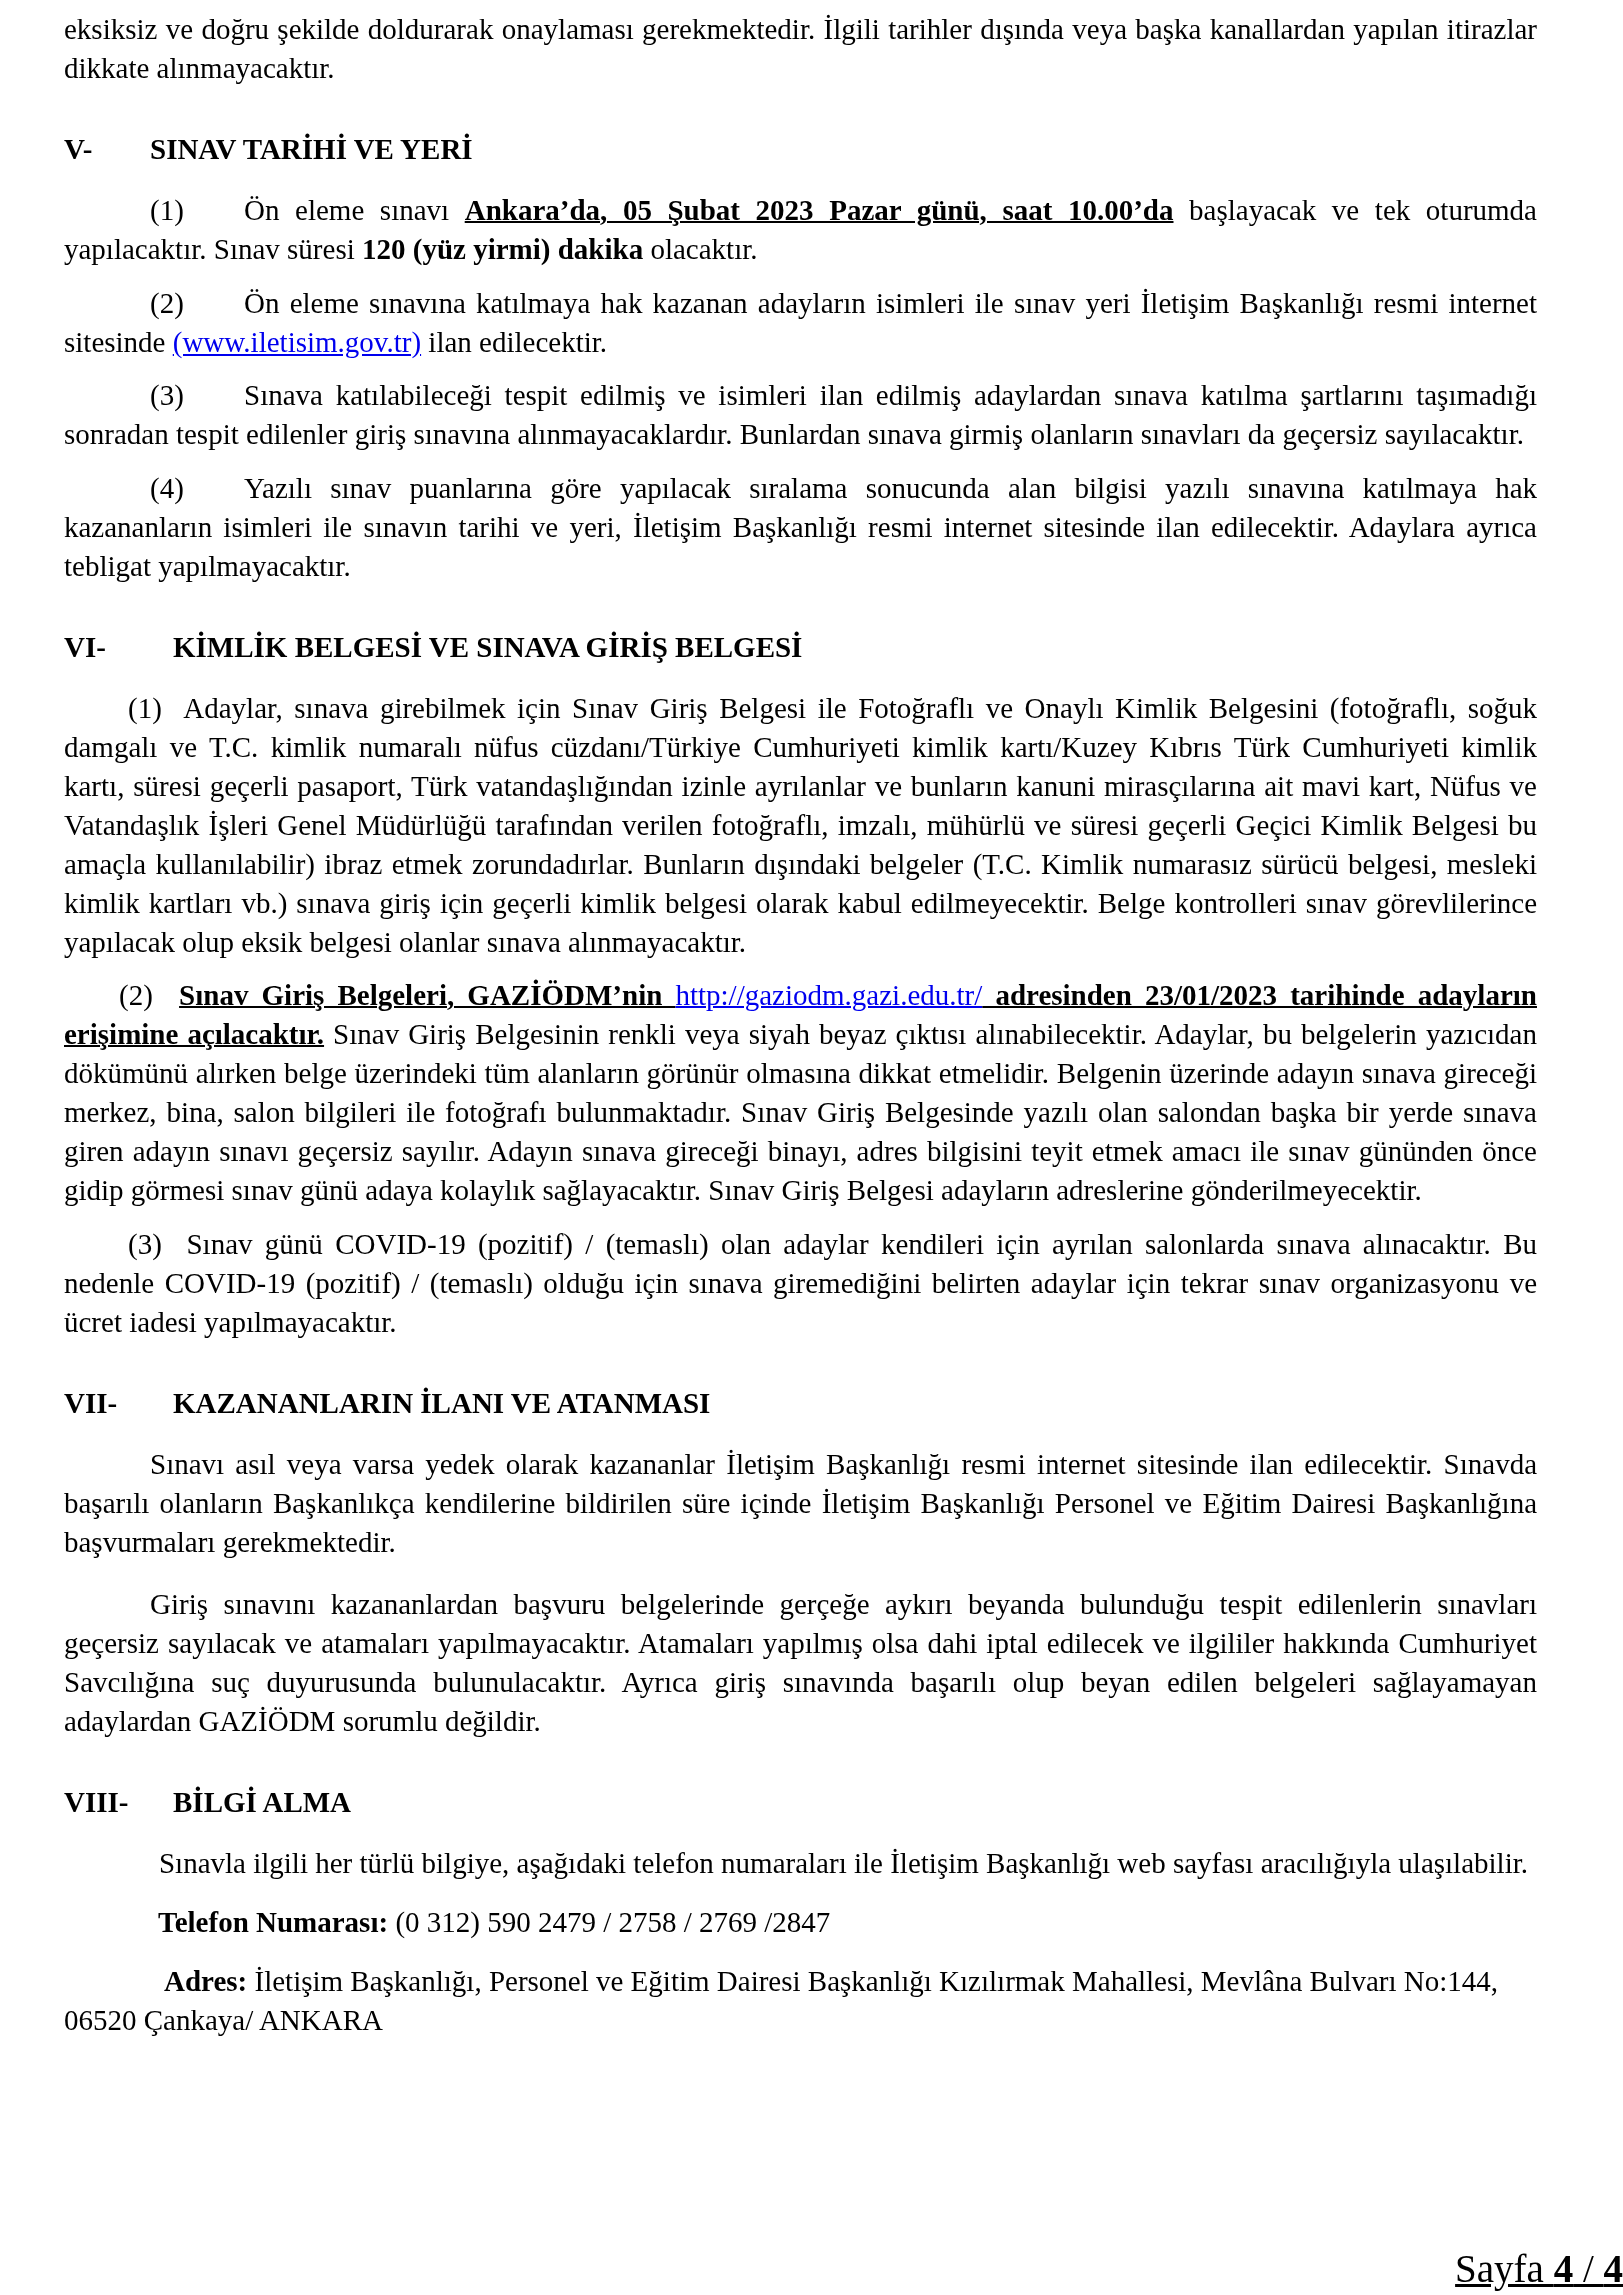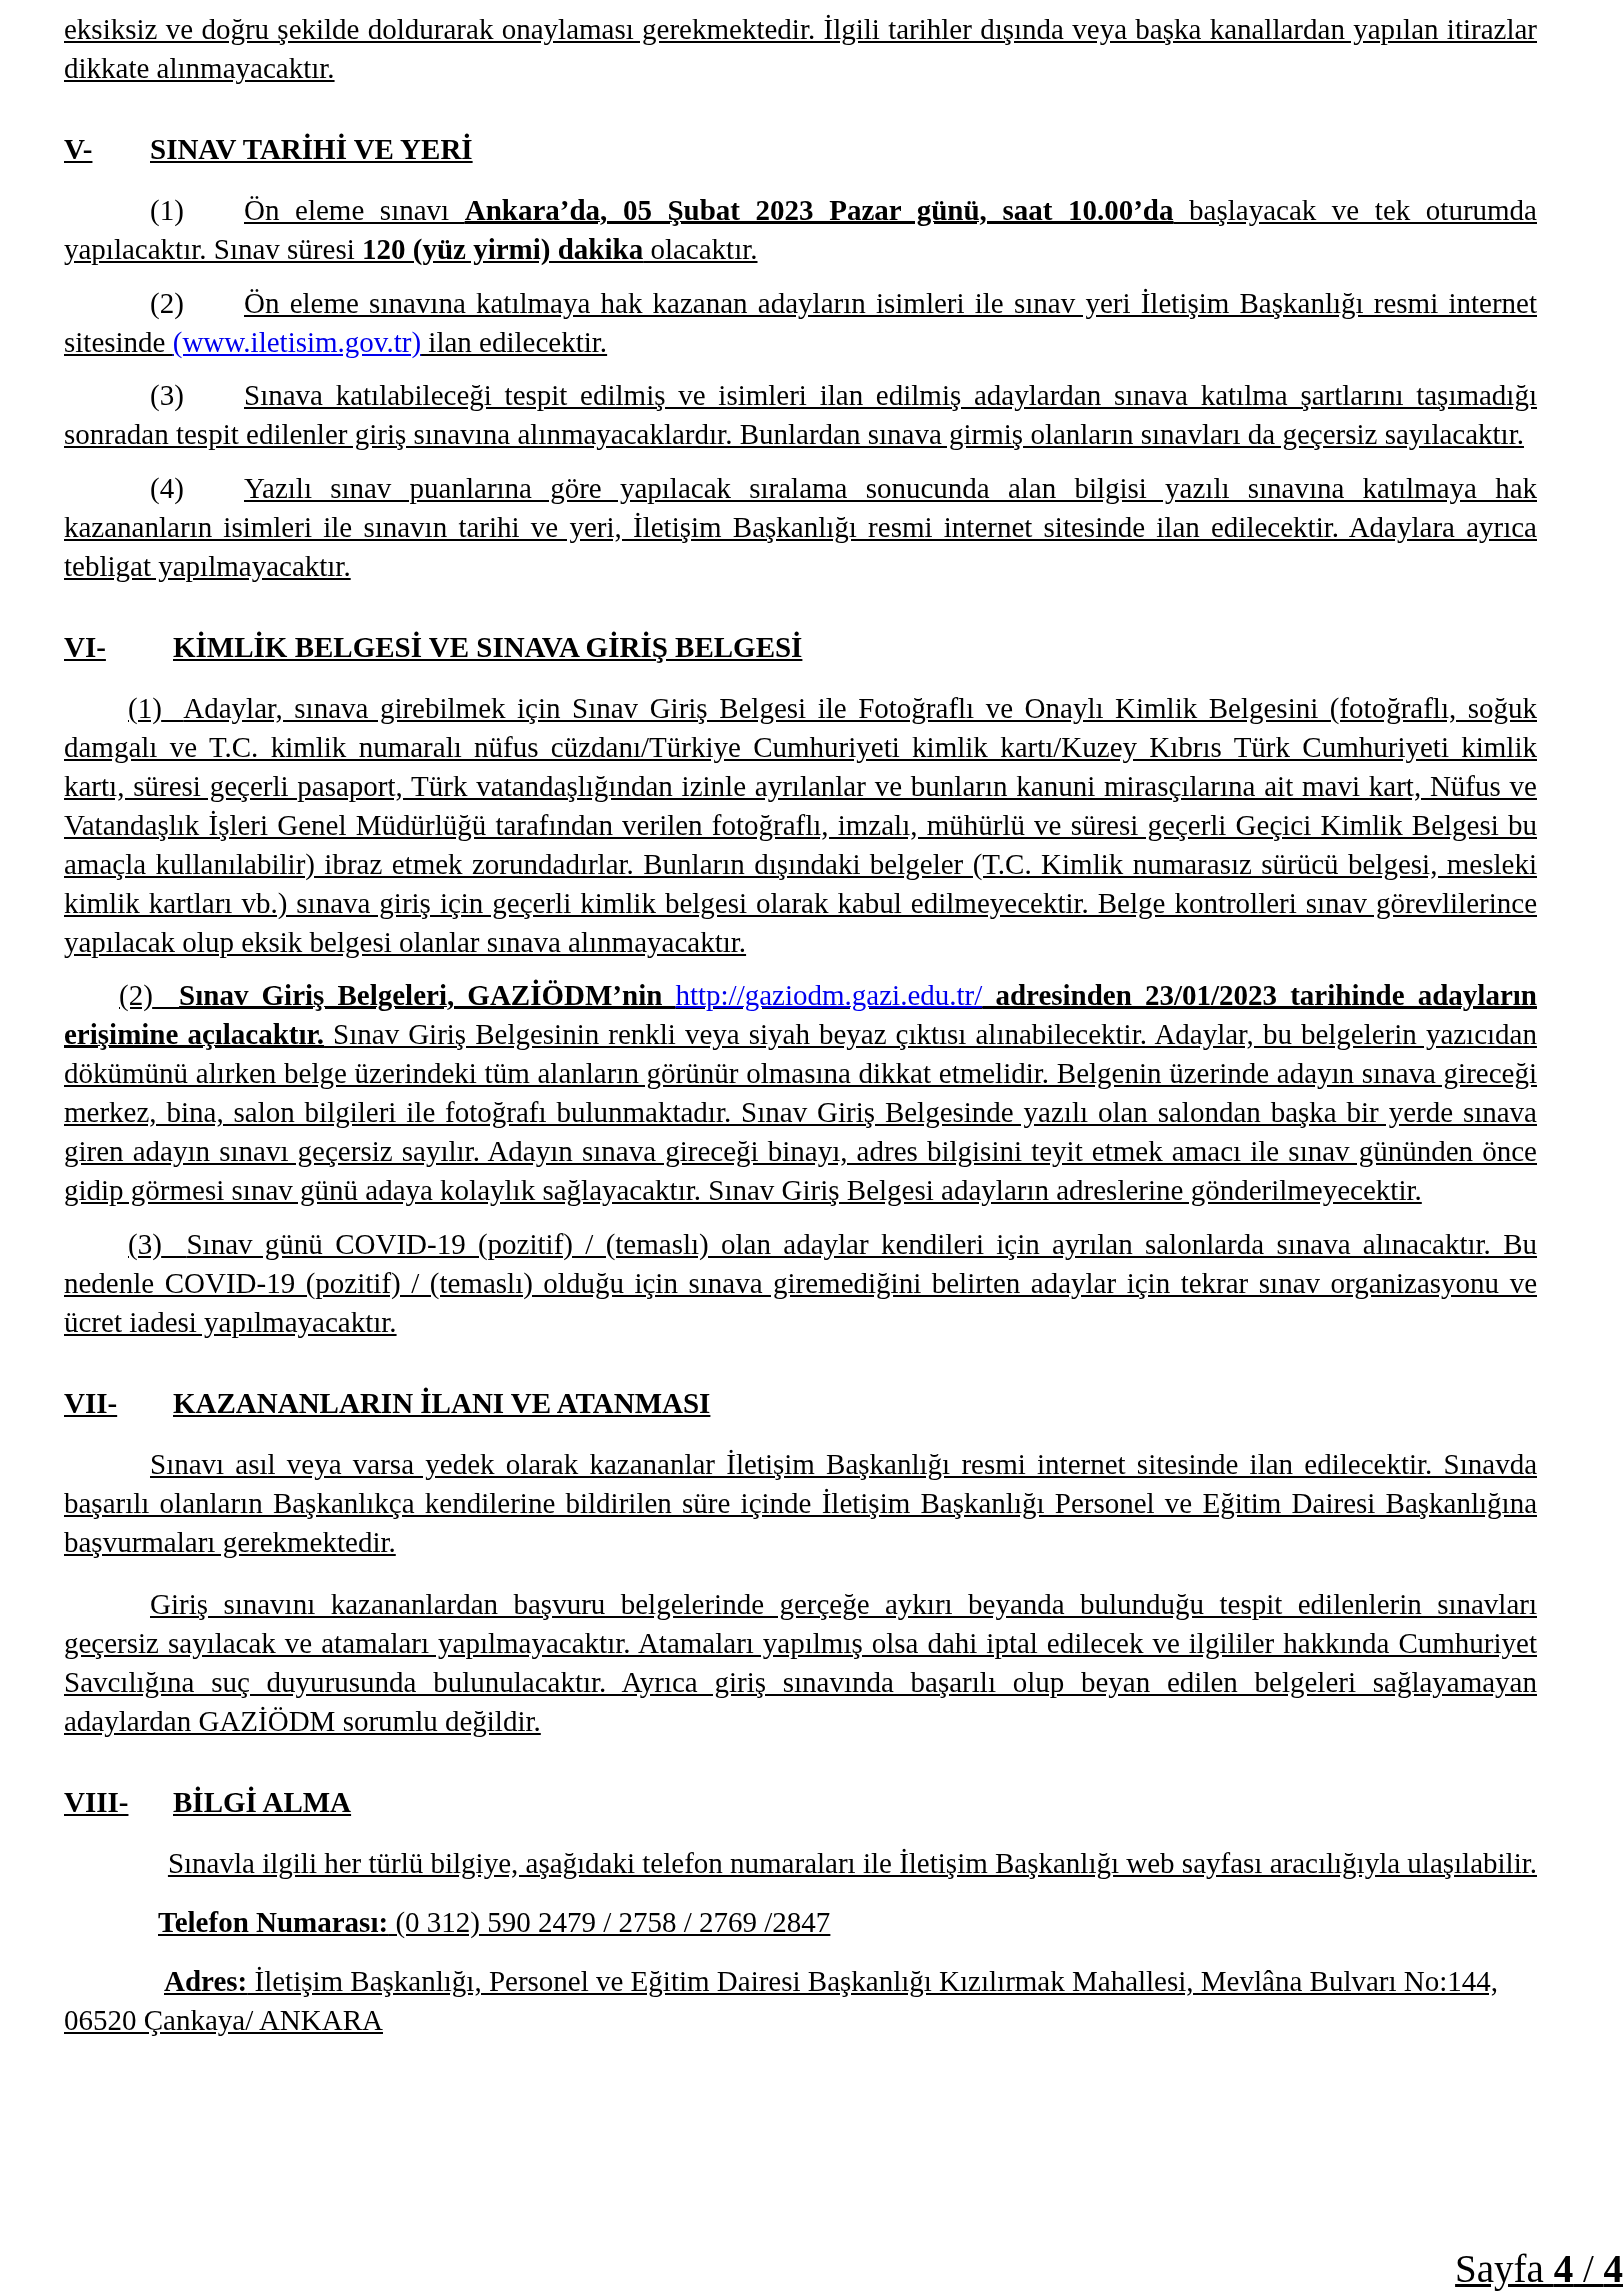--- a/index.html
+++ b/index.html
@@ -1,18 +1,18 @@
 <!DOCTYPE html>
 <html style="font-size:11.6px"><head>
 <meta charset="utf-8">
 <style>
   html, body { margin: 0; padding: 0; background: #ffffff; }
   body { width: 1623px; height: 2295px; position: relative; overflow: hidden;
          font-family: "Liberation Serif", serif; color: #000; font-size: 29px; }
-  .page { position: absolute; left: 64px; width: 1473px; top: 10.2px; text-decoration: underline; }
+  .page { position: absolute; left: 64px; width: 1473px; top: 10.2px; }
   p { margin: 0; line-height: 39px; text-align: justify; }
   .h { font-weight: bold; margin-top: 42px; margin-bottom: 22px; line-height: 39px; display: flex; }
   .h .num { display: inline-block; width: 86px; }
   .h.wide .num { width: 109px; }
   .ind { text-indent: 86px; margin-top: 8px; }
   .gap { margin-top: 14.5px; }
   .pn { display: inline-block; width: 94px; text-indent: 0; }
   a, .link { color: #0000ee; text-decoration: underline; margin-top: 20px; }
   u.b { font-weight: bold; text-decoration: underline; text-decoration-thickness: 2.2px; }
   .contact { margin-top: 20.4px; line-height: 39px; }
@@ -47,21 +47,21 @@
     <span class="num">VII-</span>
     <span>KAZANANLARIN İLANI VE ATANMASI</span>
   </div>
   <p class="ind">Sınavı asıl veya varsa yedek olarak kazananlar İletişim Başkanlığı resmi internet sitesinde ilan edilecektir. Sınavda başarılı olanların Başkanlıkça kendilerine bildirilen süre içinde İletişim Başkanlığı Personel ve Eğitim Dairesi Başkanlığına başvurmaları gerekmektedir.</p>
   <p class="ind" style="margin-top:23px">Giriş sınavını kazananlardan başvuru belgelerinde gerçeğe aykırı beyanda bulunduğu tespit edilenlerin sınavları geçersiz sayılacak ve atamaları yapılmayacaktır. Atamaları yapılmış olsa dahi iptal edilecek ve ilgililer hakkında Cumhuriyet Savcılığına suç duyurusunda bulunulacaktır. Ayrıca giriş sınavında başarılı olup beyan edilen belgeleri sağlayamayan adaylardan GAZİÖDM sorumlu değildir.</p>
 
   <div class="h wide">
     <span class="num">VIII-</span>
     <span>BİLGİ ALMA</span>
   </div>
-  <p class="ind" style="text-align:right">Sınavla ilgili her türlü bilgiye, aşağıdaki telefon numaraları ile İletişim Başkanlığı web sayfası aracılığıyla ulaşılabilir.</p>
+  <p class="ind" style="text-align:center">Sınavla ilgili her türlü bilgiye, aşağıdaki telefon numaraları ile İletişim Başkanlığı web sayfası aracılığıyla ulaşılabilir.</p>
 
   <p class="contact" style="padding-left:94px; text-align:left"><span class="lbl">Telefon Numarası:</span><span> (0 312) 590 2479 / 2758 / 2769 /2847</span></p>
   <p class="contact" style="text-indent:100px; text-align:left"><span class="lbl">Adres:</span><span> İletişim Başkanlığı, Personel ve Eğitim Dairesi Başkanlığı Kızılırmak Mahallesi, Mevlâna Bulvarı No:144, 06520 Çankaya/ ANKARA</span></p>
 </div>
 
 <div class="footer">
   <span>Sayfa </span><b>4</b><span> / </span><b>4</b>
 </div>
 
 

